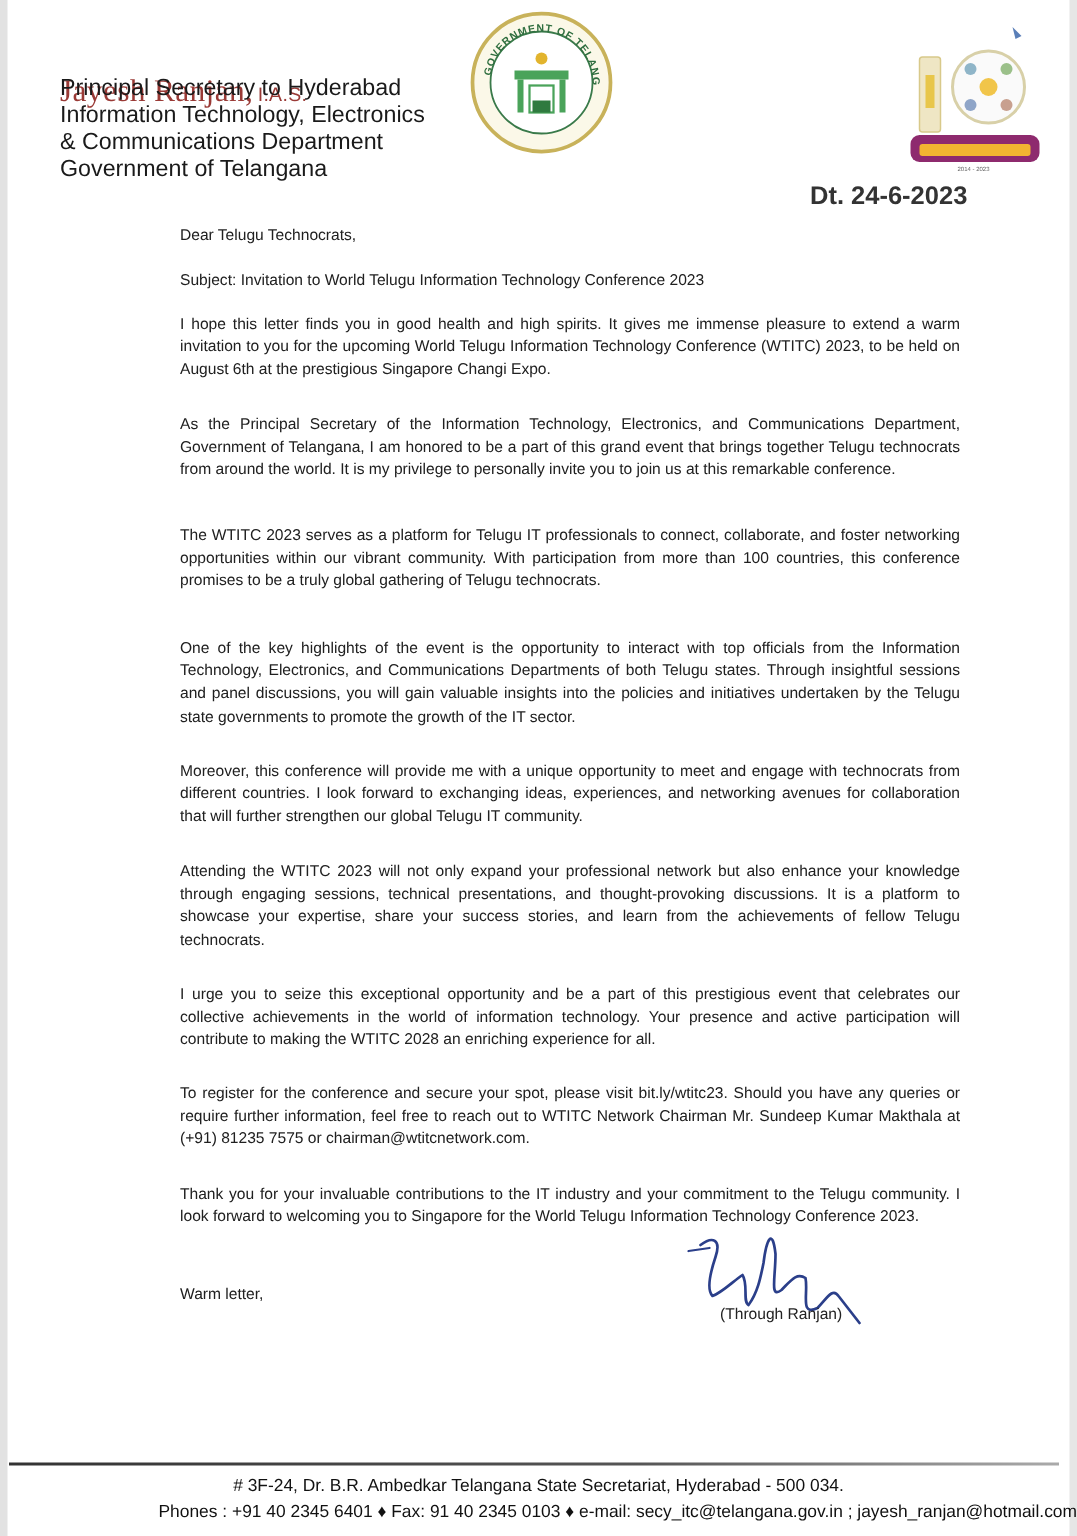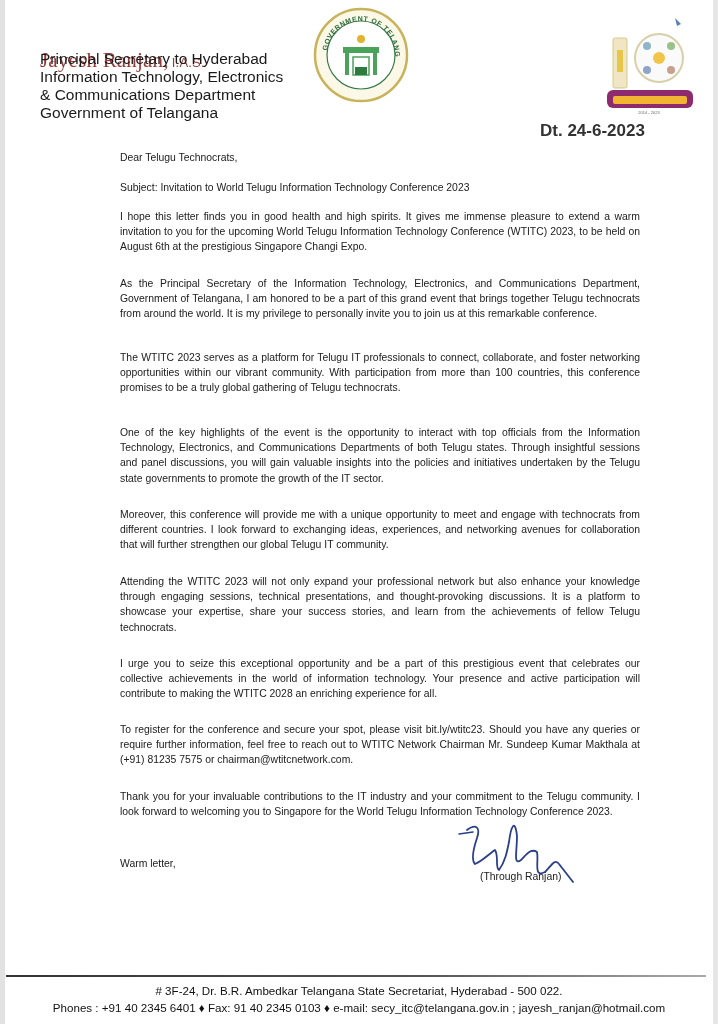--- a/index.html
+++ b/index.html
@@ -24,21 +24,21 @@
     .body-text {
       position: absolute; left: 96px; width: 520px;
       font-family: "Liberation Sans", sans-serif; font-size: 10.4px; line-height: 15.2px;
       color: #202020; text-align: justify; margin-left: 24px;
     }
     .signature { position: absolute; left: 455px; top: 812px; width: 140px; height: 80px; }
     .sig-name { position: absolute; left: 480px; top: 871px; font-size: 10.4px; color: #222; }
 
     .footer-rule { position: absolute; left: 6px; top: 975px; width: 700px; height: 2px; background: linear-gradient(to right, #333 0%, #555 60%, #aaa 100%); }
     .footer-line1 { position: absolute; left: 0; width: 718px; top: 984px; text-align: center; font-size: 11.6px; color: #111; }
-    .footer-line2 { position: absolute; left: 0; width: 718px; top: 1001px; text-align: center; font-size: 11.6px; color: #111; }
+    .footer-line2 { position: absolute; left: 0; width: 718px; top: 1001px; text-align: right; font-size: 11.6px; color: #111; }
   </style>
 </head>
 <body>
 
 <div class="edge-left"></div>
 <div class="edge-right"></div>
 
 <div class="lh-name"><span>Jayesh Ranjan,</span><span class="ias">I.A.S.</span></div>
 <div class="lh-line" style="top:50px">Principal Secretary to Hyderabad</div>
 <div class="lh-line" style="top:68px">Information Technology, Electronics</div>
@@ -90,14 +90,14 @@
 <div class="body-text" style="top:789px">Thank you for your invaluable contributions to the IT industry and your commitment to the Telugu community. I look forward to welcoming you to Singapore for the World Telugu Information Technology Conference 2023.</div>
 <div class="body-text" style="top:856px">Warm letter,</div>
 
 <svg class="signature" viewBox="0 0 140 80">
   <path d="M 12 18 C 20 12, 26 14, 22 26 C 18 38, 16 48, 20 52 C 26 50, 34 42, 40 38 C 44 44, 40 56, 44 58 C 50 50, 52 40, 54 30 C 56 14, 60 6, 62 24 C 62 40, 58 54, 66 48 C 72 42, 76 36, 82 40 C 84 50, 78 66, 90 60 C 96 54, 100 46, 104 52 L 118 70" fill="none" stroke="#2b3f8a" stroke-width="1.8" stroke-linecap="round" stroke-linejoin="round"></path>
   <path d="M 4 22 L 18 20" fill="none" stroke="#2b3f8a" stroke-width="1.5" stroke-linecap="round"></path>
 </svg>
 <div class="sig-name">(Through Ranjan)</div>
 
 <div class="footer-rule"></div>
-<div class="footer-line1"># 3F-24, Dr. B.R. Ambedkar Telangana State Secretariat, Hyderabad - 500 022.</div>
+<div class="footer-line1"># 3F-24, Dr. B.R. Ambedkar Telangana State Secretariat, Hyderabad - 500 034.</div>
 <div class="footer-line2">Phones : +91 40 2345 6401  ♦  Fax: 91 40 2345 0103  ♦  e-mail: secy_itc@telangana.gov.in ; jayesh_ranjan@hotmail.com</div>
 
 </body></html>

